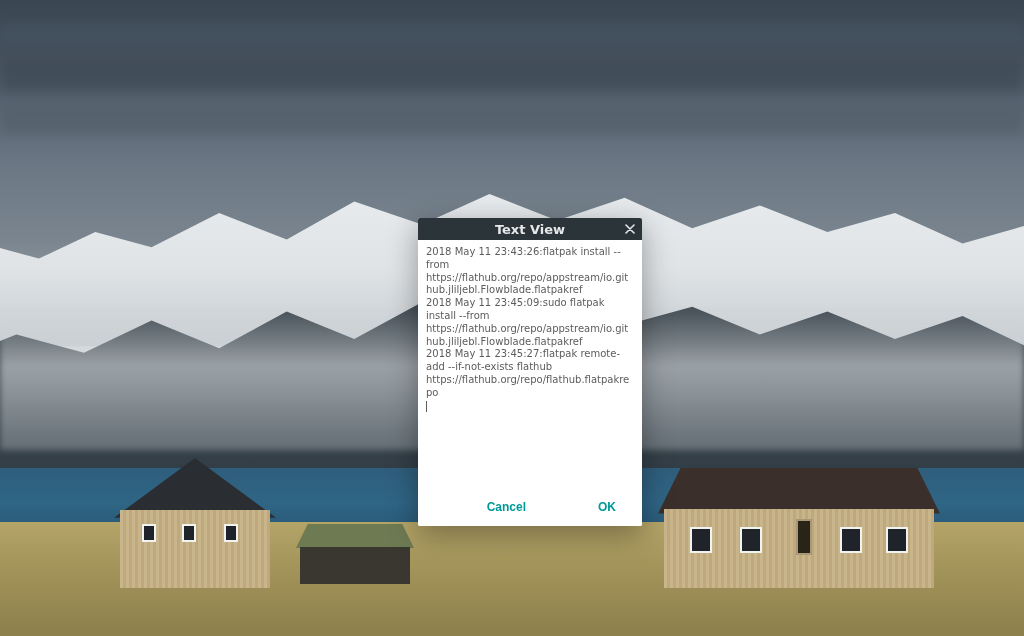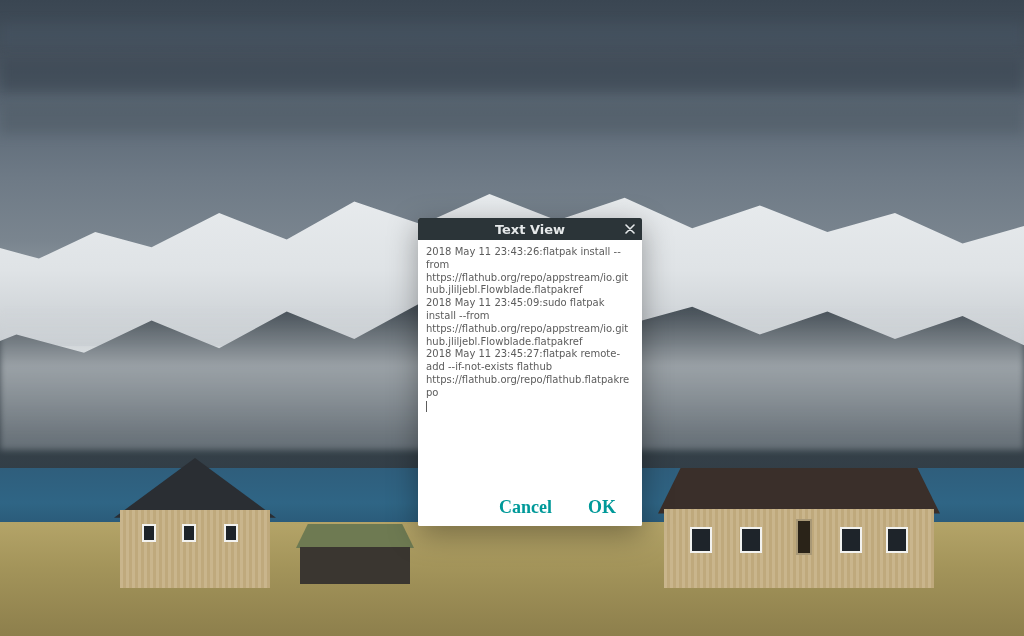--- a/index.html
+++ b/index.html
@@ -232,25 +232,26 @@
       align-items: center;
       justify-content: flex-end;
       gap: 28px;
       padding: 0 22px 0 0;
       background: #ffffff;
     }
     .dlg-btn {
       background: transparent;
       border: none;
       color: #009999;
-      font-size: 18px;
+      font-size: 12px;
       font-weight: 600;
       cursor: pointer;
       padding: 6px 4px;
-      font-family: Liberation Serif, serif;
+      font-family: Liberation Sans, sans-serif;
+      margin-left: 36px;
     }
   </style>
 </head>
 <body>
 
 <div class="desktop">
 
   <div class="cloud-band cloud1"></div>
   <div class="cloud-band cloud2"></div>
   <div class="cloud-band cloud3"></div>

